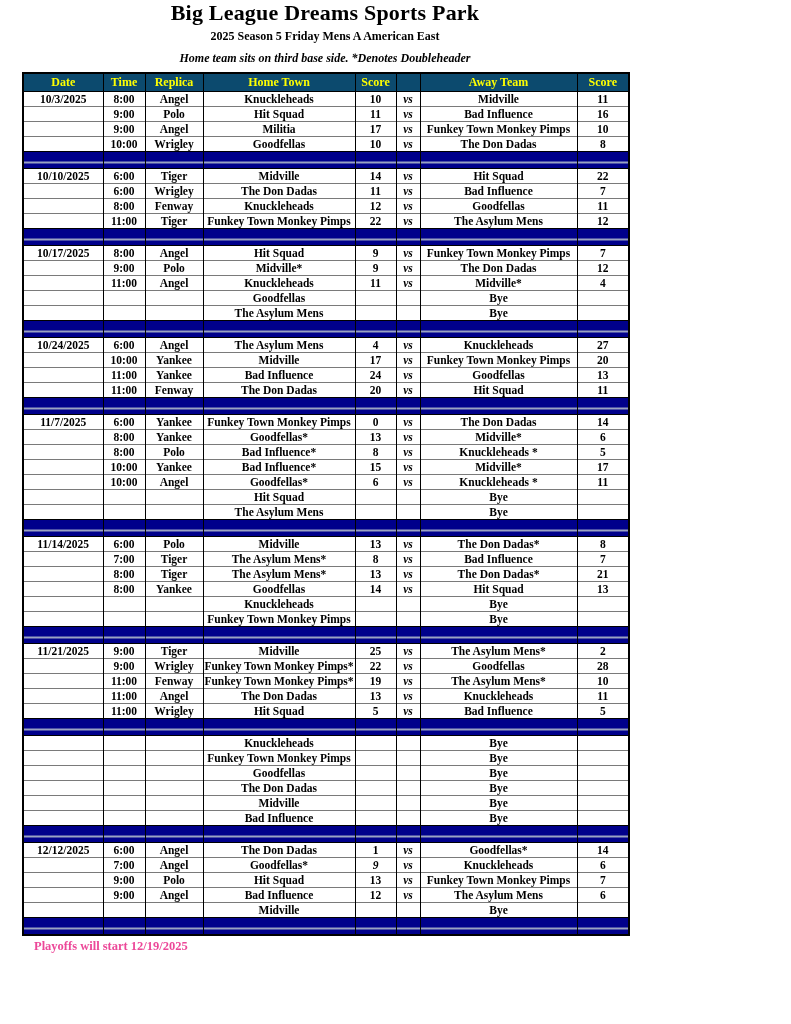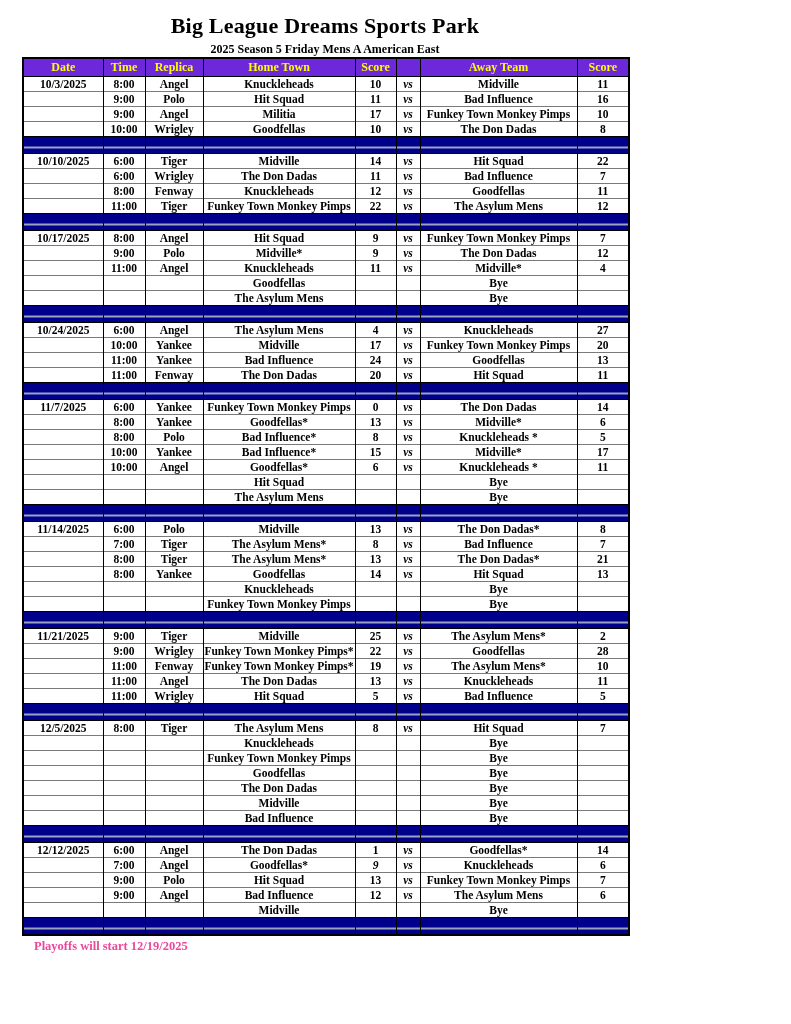--- a/index.html
+++ b/index.html
@@ -19,21 +19,20 @@
   .content {
     width: 606px;
     margin-left: 22px;
   }
   .title {
     text-align: center;
     font-size: 22px;
     font-weight: bold;
     color: #000;
     margin: 0;
-    padding-top: 13px;
     letter-spacing: 0.2px;
   }
   .subtitle {
     text-align: center;
     font-size: 12px;
     font-weight: bold;
     color: #000;
     margin: 3px 0 0 0;
   }
   .note {
@@ -59,21 +58,21 @@
   col.c-away  { width: 157px; }
   col.c-as    { width: 52px; }
   th, td {
     padding: 0;
     text-align: center;
     vertical-align: middle;
     white-space: nowrap;
     overflow: hidden;
   }
   thead th {
-    background: #6d28d9;
+    background: #0c4a6e;
     color: #FFFF00;
     font-size: 12px;
     font-weight: bold;
     height: 17px;
     border-left: 1px solid #000;
     border-bottom: 1px solid #000;
   }
   tr.game td, tr.bye td {
     background: #ffffff;
     color: #000;
@@ -112,20 +111,21 @@
     text-align: left;
   }
 </style>
 </head>
 <body>
 
 <div class="page">
   <div class="content">
     <h1 class="title">Big League Dreams Sports Park</h1>
     <h2 class="subtitle">2025 Season 5 Friday Mens A American East</h2>
+    <div class="note">Home team sits on third base side.  *Denotes Doubleheader</div>
 
     <table class="sched">
       <colgroup>
         <col class="c-date">
           <col class="c-time">
           <col class="c-repl">
           <col class="c-home">
         <col class="c-hs">
           <col class="c-vs">
           <col class="c-away">
@@ -557,30 +557,20 @@
           <tr class="sep">
             <td></td>
             <td></td>
             <td></td>
             <td></td>
             <td></td>
             <td></td>
             <td></td>
             <td></td>
           </tr>
-          <tr class="game">
-            <td>12/5/2025</td>
-            <td>8:00</td>
-            <td>Tiger</td>
-            <td class="hl">The Asylum Mens</td>
-            <td class="hl">8</td>
-            <td class="vs">vs</td>
-            <td>Hit Squad</td>
-            <td>7</td>
-          </tr>
           <tr class="bye">
             <td></td>
             <td></td>
             <td></td>
             <td>Knuckleheads</td>
             <td></td>
             <td class="vs"></td>
             <td>Bye</td>
             <td></td>
           </tr>

